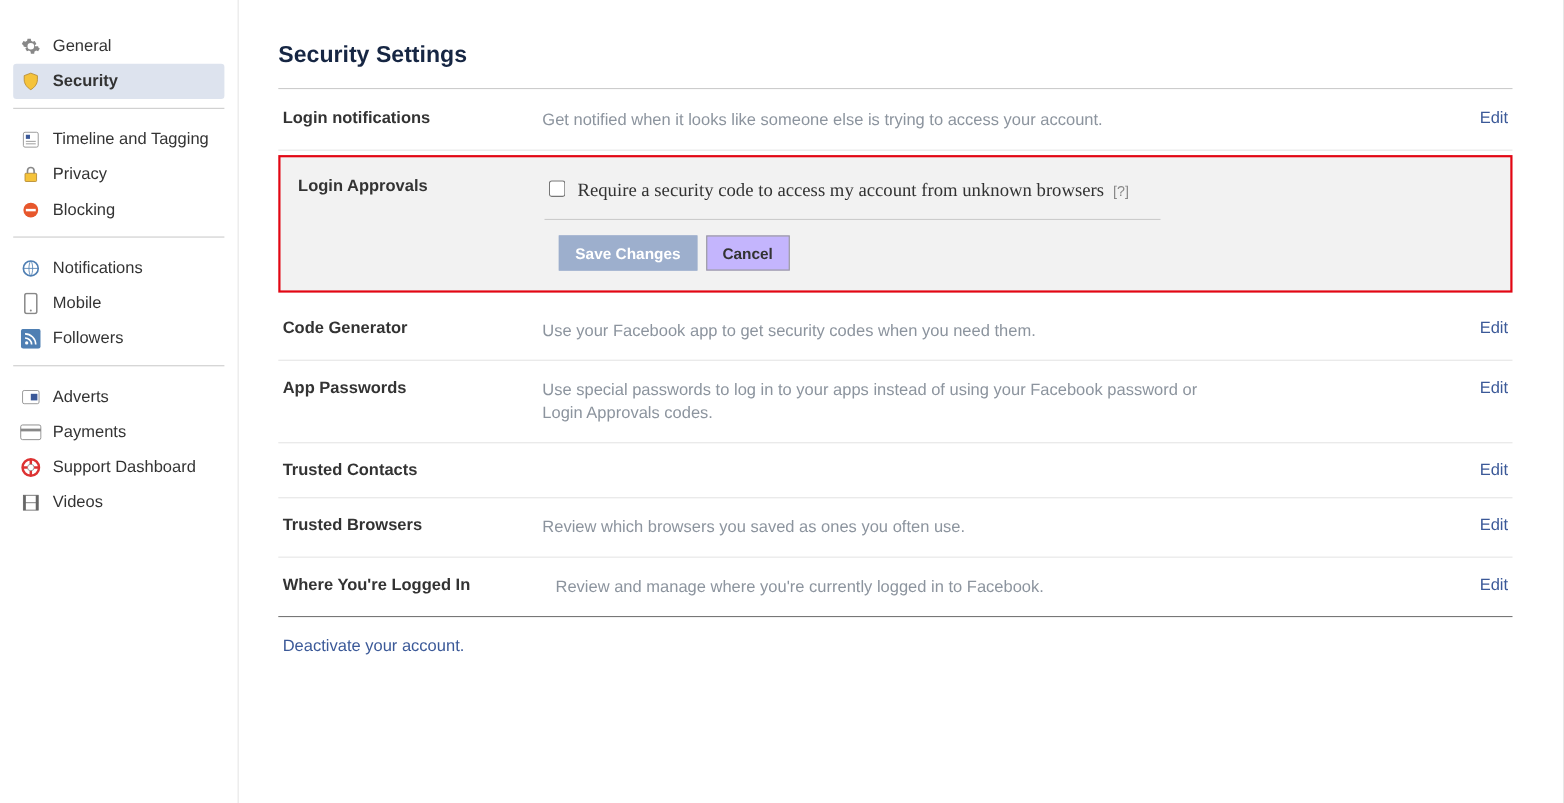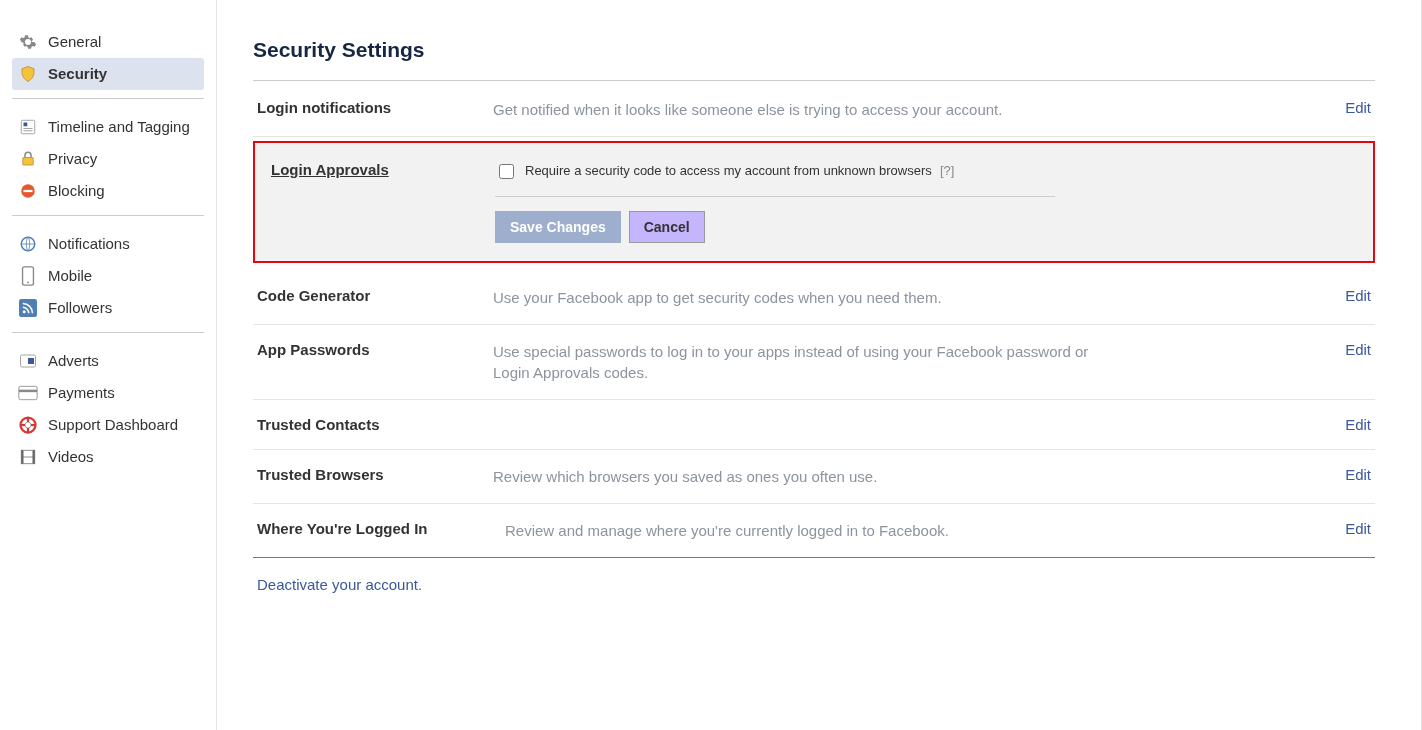--- a/index.html
+++ b/index.html
@@ -102,51 +102,52 @@
     padding: 12px 6px 18px 6px;
     display: flex;
   }
   .highlight-box .col-title {
     width: 234px;
     flex-shrink: 0;
     color: #333;
     font-weight: bold;
     font-size: 15px;
     padding: 6px 0 0 10px;
-    text-decoration: underline;
   }
   .approval-body {
     flex: 1;
   }
   .checkbox-row {
     display: flex;
     align-items: flex-start;
     gap: 8px;
     padding: 6px 0 14px 0;
     border-bottom: 1px solid #ccc;
     max-width: 560px;
   }
   .checkbox-row input[type=checkbox]{
     margin-top:3px;
     width:15px; height:15px;
   }
   .checkbox-row .lbl {
     color: #333;
-    font-size: 13px;
+    font-size: 17px;
     line-height: 1.4;
+    font-family: Liberation Serif, serif;
   }
   .checkbox-row .help {
     color: #888;
     font-size: 13px;
     margin-left: 4px;
   }
   .btnbar {
     padding-top: 14px;
     display:flex;
     gap:8px;
+    margin-left:13px;
   }
   .btn {
     display:inline-block;
     padding: 7px 14px;
     font-size: 14px;
     font-weight: bold;
     border: 1px solid #999;
     background: #c4b5fd;
     color: #333;
     cursor: pointer;

